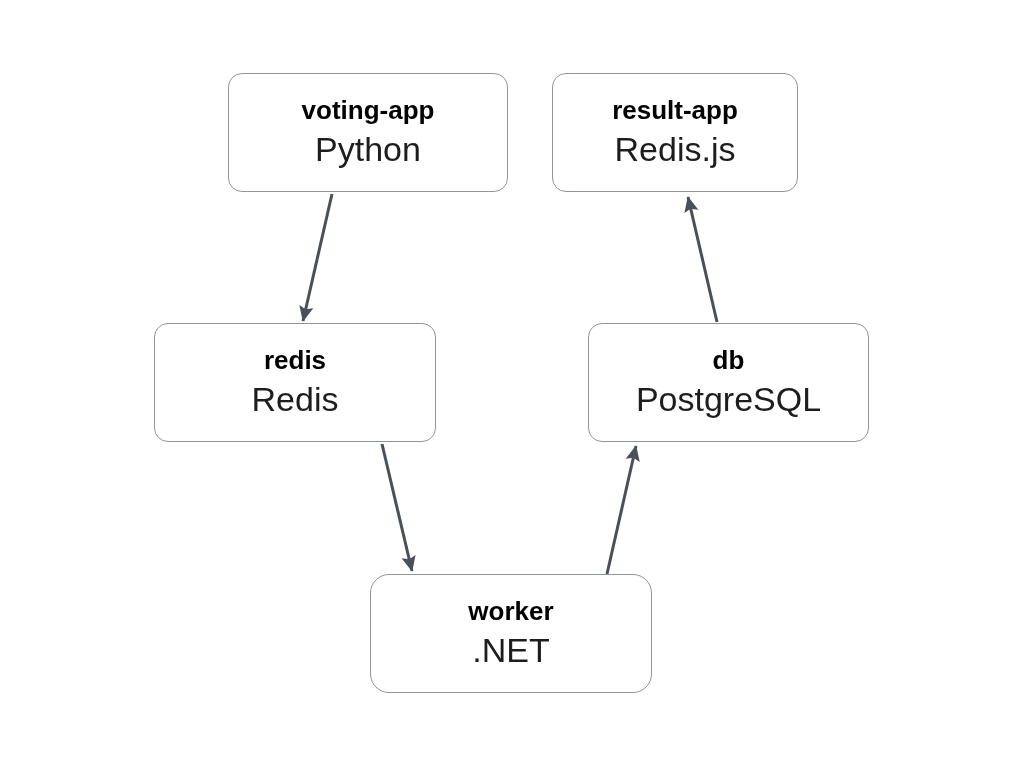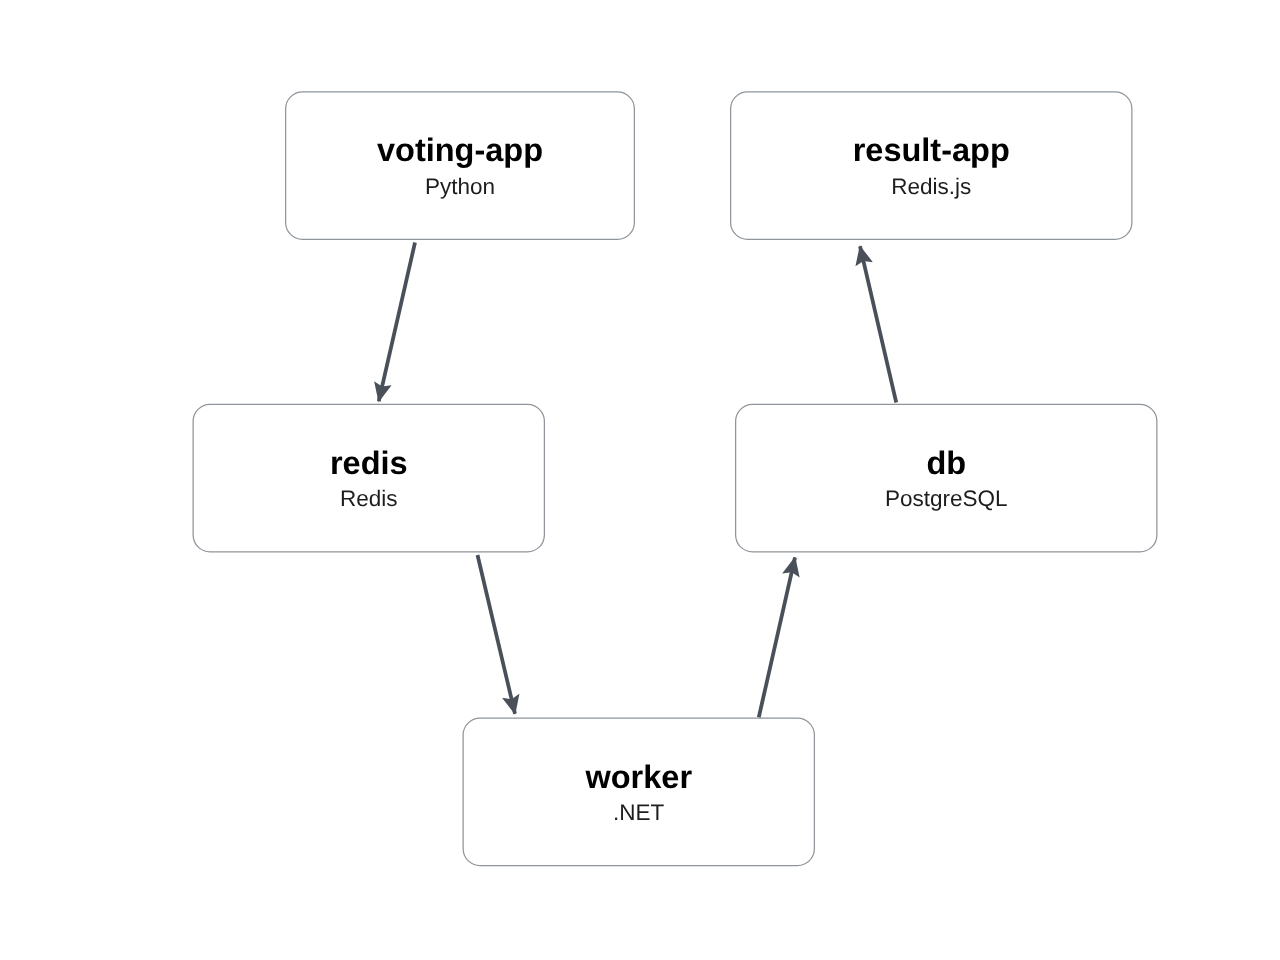--- a/index.html
+++ b/index.html
@@ -47,30 +47,30 @@
     justify-content:center;
     text-align:center;
     line-height:1.32;
   }
   .node-title{
     font-size:26px;
     font-weight:bold;
     color:var(--title);
   }
   .node-subtitle{
-    font-size:18px;
+    font-size:34px;
     font-weight:normal;
     color:var(--subtitle);
     text-align:center;
   }
   .n-voting { left:193px; top:73px;  width:280px; height:119px;margin-left:35px; }
-  .n-result { left:584px; top:73px;  width:322px; height:119px; }
+  .n-result { left:552px; top:73px;  width:246px; height:119px; }
   .n-redis  { left:154px; top:323px; width:282px; height:119px; }
-  .n-db     { left:588px; top:323px; width:338px; height:119px; }
-  .n-worker { left:370px; top:574px; width:282px; height:119px; }
+  .n-db     { left:588px; top:323px; width:281px; height:119px; }
+  .n-worker { left:370px; top:574px; width:282px; height:119px;border-radius:19px; }
 </style>
 </head>
 <body>
 
 <div class="canvas">
 
   <svg class="edges" viewBox="0 0 1024 768" xmlns="http://www.w3.org/2000/svg">
     <defs>
       <marker id="arrow" viewBox="0 0 10 10" refX="9.5" refY="5" markerWidth="5.2" markerHeight="5.2" orient="auto-start-reverse">
         <path class="arrowhead" d="M0,0.4 L10,5 L0,9.6 L1.8,5 z"></path>

